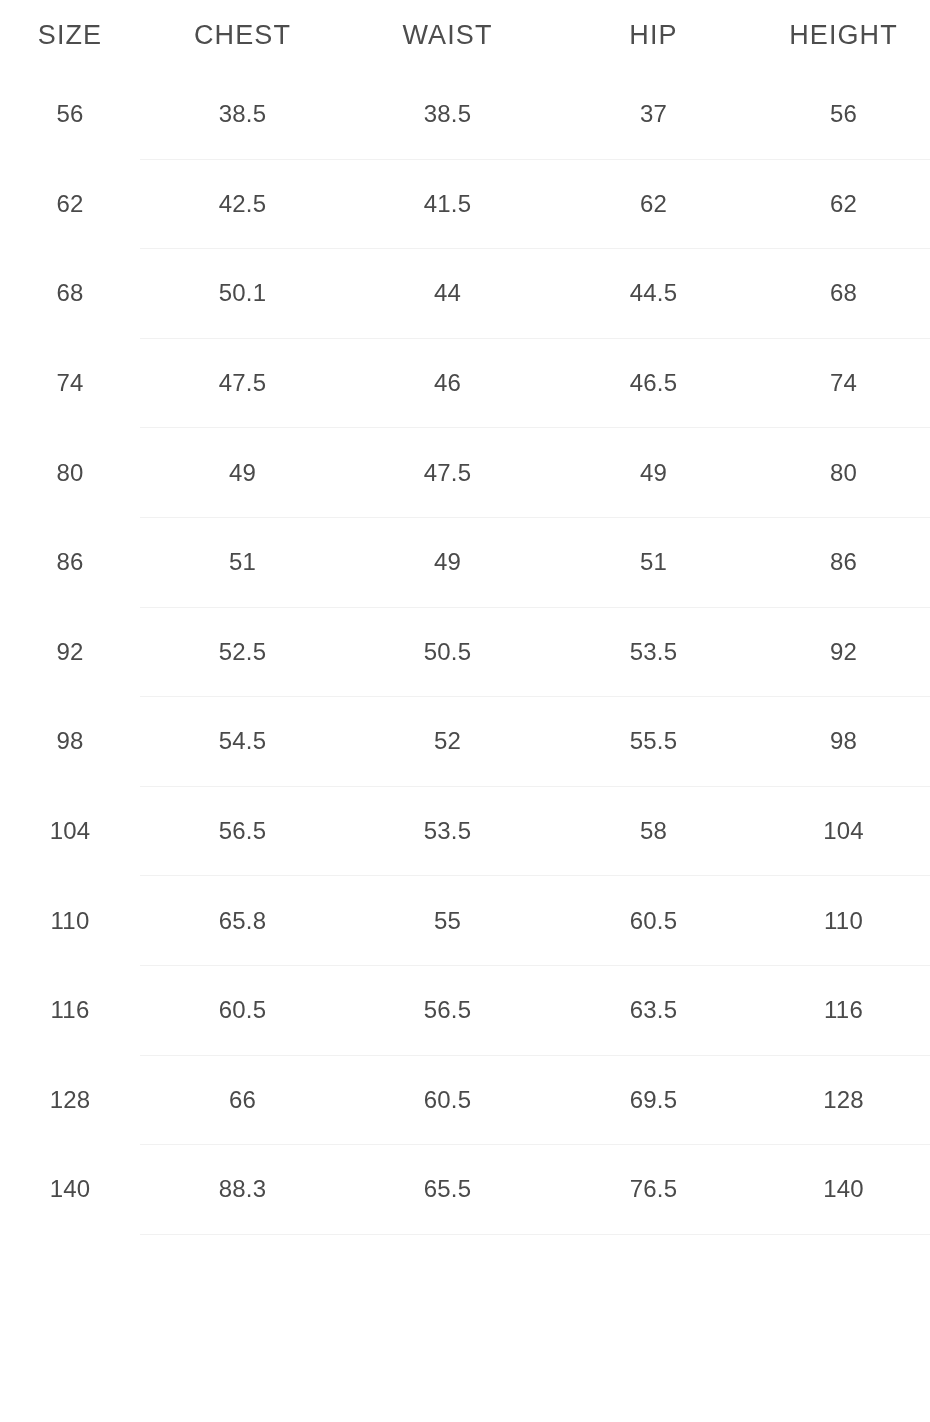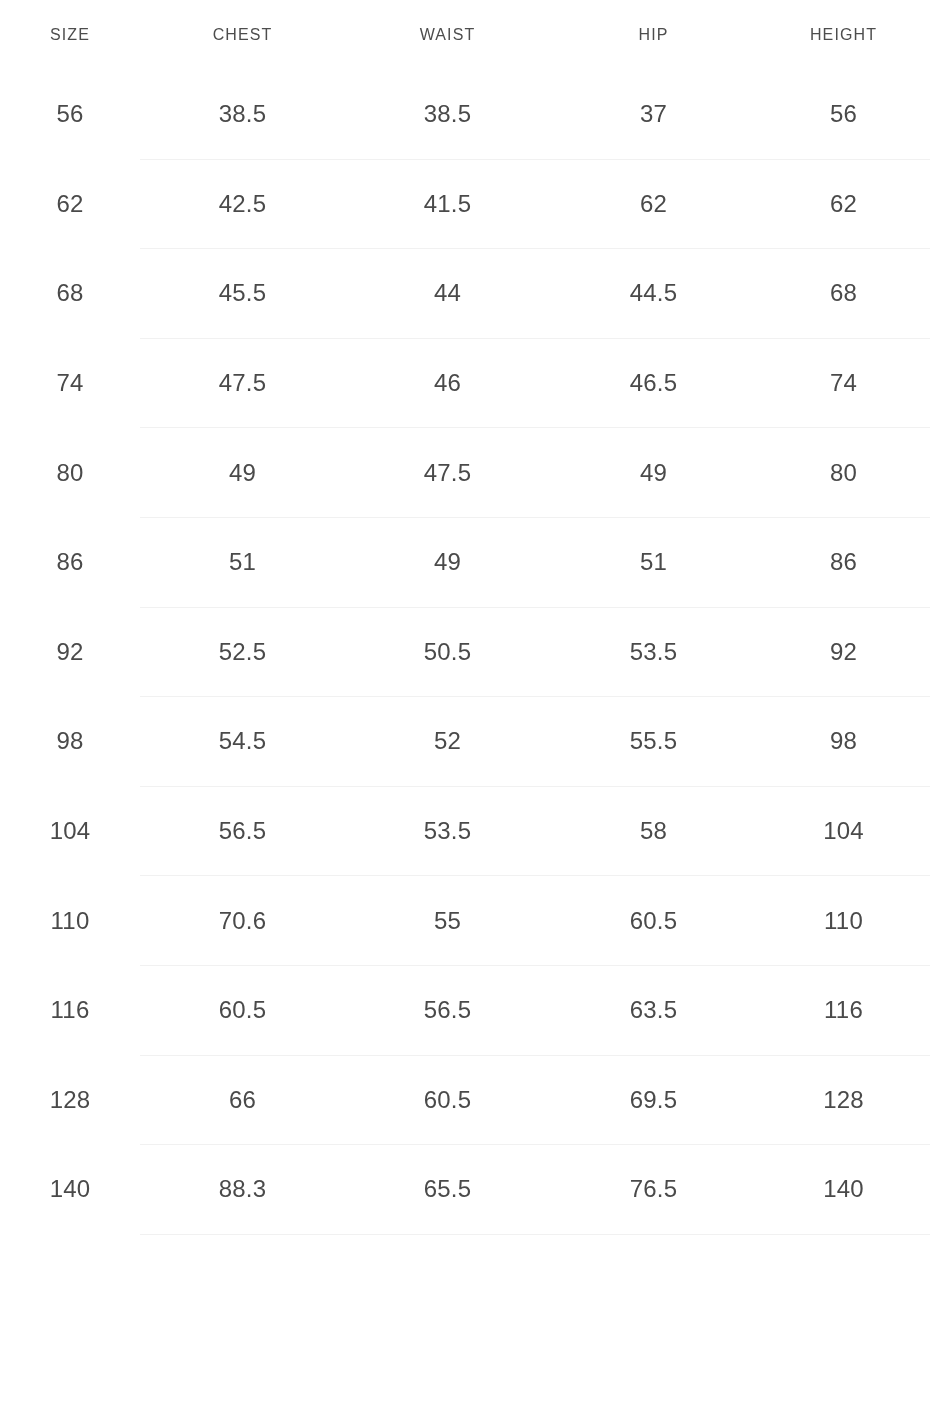--- a/index.html
+++ b/index.html
@@ -30,21 +30,21 @@
 
   
   col.col-size   { width: 140px; }
   col.col-chest  { width: 205px; }
   col.col-waist  { width: 205px; }
   col.col-hip    { width: 207px; }
   col.col-height { width: 173px; }
 
   .chart-table thead th {
     font-weight: 400;
-    font-size: 16px;
+    font-size: 27px;
     letter-spacing: 1.1px;
     color: #4d4d4d;
     text-align: center;
     padding: 0;
     height: 70px;
     vertical-align: middle;
     border: none;
     white-space: nowrap;
   }
 
@@ -105,21 +105,21 @@
         </tr>
         <tr>
           <td class="cell-size">62</td>
           <td class="cell-chest">42.5</td>
           <td class="cell-waist">41.5</td>
           <td class="cell-hip">62</td>
           <td class="cell-height">62</td>
         </tr>
         <tr>
           <td class="cell-size">68</td>
-          <td class="cell-chest">45.5</td>
+          <td class="cell-chest">50.1</td>
           <td class="cell-waist">44</td>
           <td class="cell-hip">44.5</td>
           <td class="cell-height">68</td>
         </tr>
         <tr>
           <td class="cell-size">74</td>
           <td class="cell-chest">47.5</td>
           <td class="cell-waist">46</td>
           <td class="cell-hip">46.5</td>
           <td class="cell-height">74</td>
@@ -154,21 +154,21 @@
         </tr>
         <tr>
           <td class="cell-size">104</td>
           <td class="cell-chest">56.5</td>
           <td class="cell-waist">53.5</td>
           <td class="cell-hip">58</td>
           <td class="cell-height">104</td>
         </tr>
         <tr>
           <td class="cell-size">110</td>
-          <td class="cell-chest">70.6</td>
+          <td class="cell-chest">65.8</td>
           <td class="cell-waist">55</td>
           <td class="cell-hip">60.5</td>
           <td class="cell-height">110</td>
         </tr>
         <tr>
           <td class="cell-size">116</td>
           <td class="cell-chest">60.5</td>
           <td class="cell-waist">56.5</td>
           <td class="cell-hip">63.5</td>
           <td class="cell-height">116</td>

